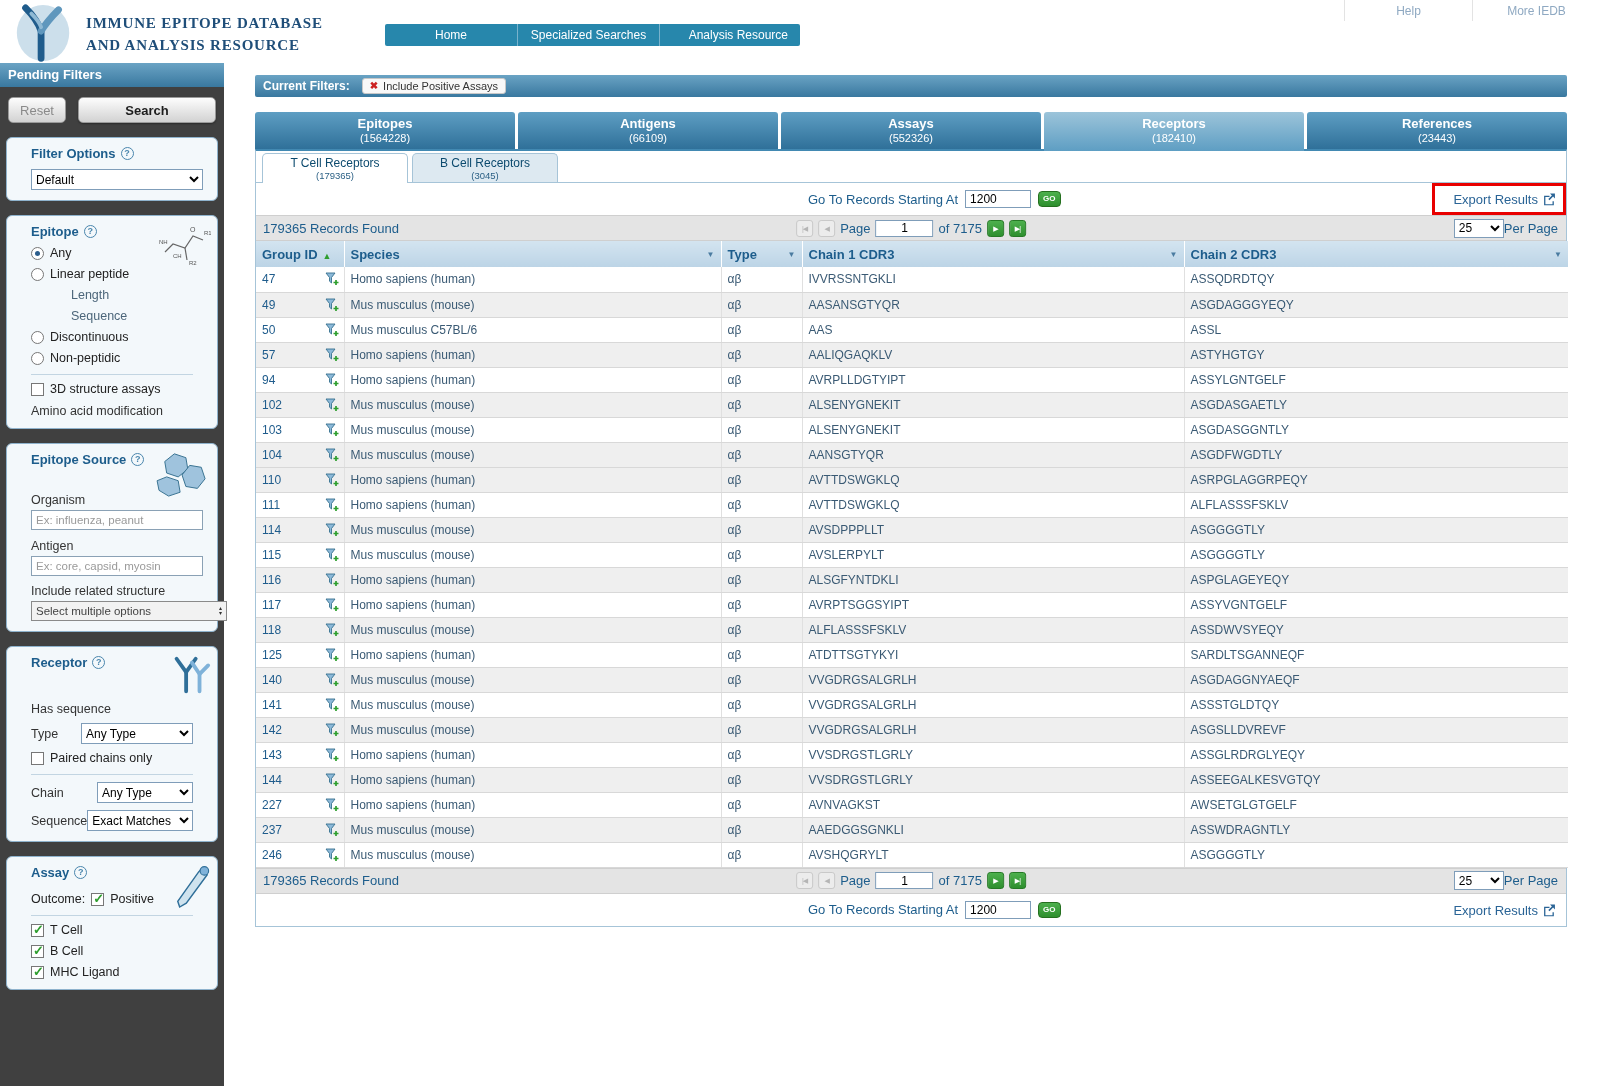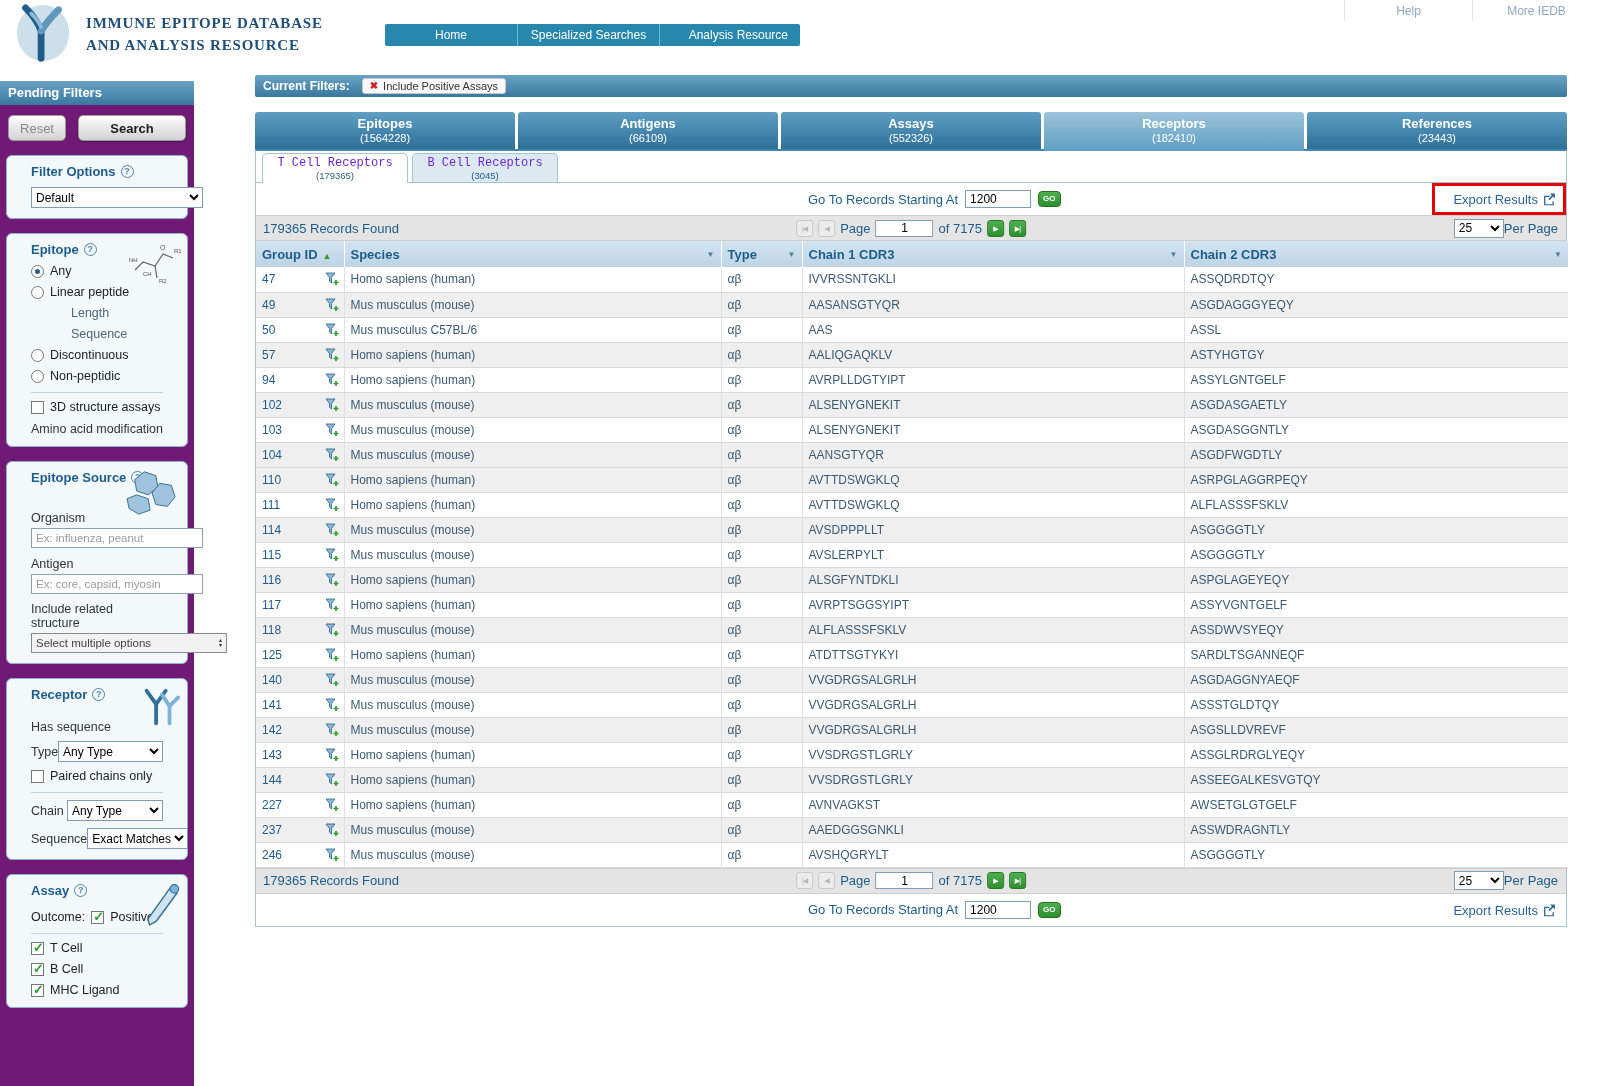--- a/index.html
+++ b/index.html
@@ -14,21 +14,21 @@
   .logo-title { font-family:"Liberation Serif", serif; color:#1f4e79; font-size:15px; font-weight:bold;
                 letter-spacing:0.8px; line-height:1.45; }
   .main-nav { position:absolute; left:385px; top:24px; height:22px; display:flex; background:#2787ac;
               border-radius:2px; z-index:2; }
   .nav-item { color:#fff; font-size:12px; line-height:22px; text-align:center; cursor:pointer; }
   .nav-item.n1 { width:133px; border-right:1px solid #79b2cc; }
   .nav-item.n2 { width:142px; border-right:1px solid #79b2cc; }
   .nav-item.n3 { width:140px; padding-right:12px;text-align:right; }
 
   
-  .sidebar { position:absolute; left:0; top:81px; width:194px; bottom:0; background:#701a75; }
+  .sidebar { position:absolute; left:0; top:63px; width:224px; bottom:0; background:#404040; }
   .sidebar-header { height:24px; background:linear-gradient(#6aa3c4,#39789f); color:#fff; font-weight:bold;
                     font-size:13px; line-height:24px; padding-left:8px; }
   .btn-row { display:flex; gap:12px; padding:10px 8px 0; }
   .btn { border:1px solid #9a9a9a; border-radius:5px; background:linear-gradient(#fdfdfd,#d2d2d2);
          font-size:13px; height:26px; cursor:pointer; font-family:inherit; }
   .reset-btn { width:58px; color:#8a8a8a; }
   .search-btn { flex:1; color:#1d1d1d; font-weight:bold; box-shadow:0 1px 2px rgba(0,0,0,.35); }
   .panel { margin:14px 6px 0; border:1px solid #8fb3cd; border-radius:6px; background:#f3f8fb;
            padding:8px 24px 10px; position:relative; }
   .panel-title { color:#1d5d8c; font-weight:bold; font-size:13px; display:flex; align-items:center; gap:5px; }
@@ -74,21 +74,21 @@
   .tab .t-label { font-weight:bold; font-size:13px; }
   .tab .t-count { font-size:11px; margin-top:1px; }
   .tab.active { height:39px; margin-bottom:-2px; background:linear-gradient(#9cc4da,#5e9ec3); }
 
   .content-body { border:1px solid #a6c4d8; border-top:2px solid #4289b2; background:#fff; }
   .subtabs { display:flex; gap:4px; padding-left:6px; height:32px; align-items:flex-end;
              border-bottom:1px solid #a6c4d8; background:#fff; }
   .subtab { width:146px; text-align:center; border:1px solid #a6c4d8; border-bottom:none;
             border-radius:5px 5px 0 0; padding:2px 0 1px; background:#dde9f1; cursor:pointer; }
   .subtab.active { background:#fff; margin-bottom:-1px; padding-bottom:2px; }
-  .subtab .s-label { font-size:12px; color:#6d28d9;font-family:Liberation Mono, monospace; }
+  .subtab .s-label { font-size:12px; color:#0c4a6e; }
   .subtab .s-count { font-size:9.5px; color:#2a5f84; }
 
   .goto-row { height:32px; position:relative; background:#fff; }
   .goto-group { position:absolute; left:552px; top:50%; transform:translateY(-50%);
                 display:flex; align-items:center; gap:7px; font-size:13px; color:#1d5d8c; }
   .goto-input { width:66px; height:18px; border:1px solid #7f9db9; font-size:12px; padding:0 4px;
                 font-family:inherit; }
   .go-btn { background:linear-gradient(#4db04d,#2e8f2e); border:1px solid #25701f; border-radius:4px;
             color:#fff; font-size:8px; font-weight:bold; padding:3px 4px; cursor:pointer; line-height:8px; }
   .export-group { position:absolute; right:10px; top:50%; transform:translateY(-50%); display:flex;
@@ -255,21 +255,21 @@
         <g stroke="#2f6f99" stroke-width="4" fill="none" stroke-linecap="round">
           <path d="M10 6 L20 20 L20 40"></path>
             <path d="M30 6 L20 20"></path>
         </g>
         <g stroke="#7fb2d9" stroke-width="4" fill="none" stroke-linecap="round">
           <path d="M26 10 L34 22 L34 40"></path>
             <path d="M43 13 L34 22"></path>
         </g>
       </svg>
     </span>
-    <div class="plain-text" style="margin-top:18px">Has sequence</div>
+    <div class="plain-text" style="margin-top:32px">Has sequence</div>
     <div class="label-select-row">
       <span class="field-label" style="margin-top:0">Type</span>
       <select class="sel" style="width:112px">
         <option selected="">Any Type</option>
       </select>
     </div>
     <div class="opt-row">
         <span class="cb"></span>
         <span>Paired chains only</span>
       </div>

